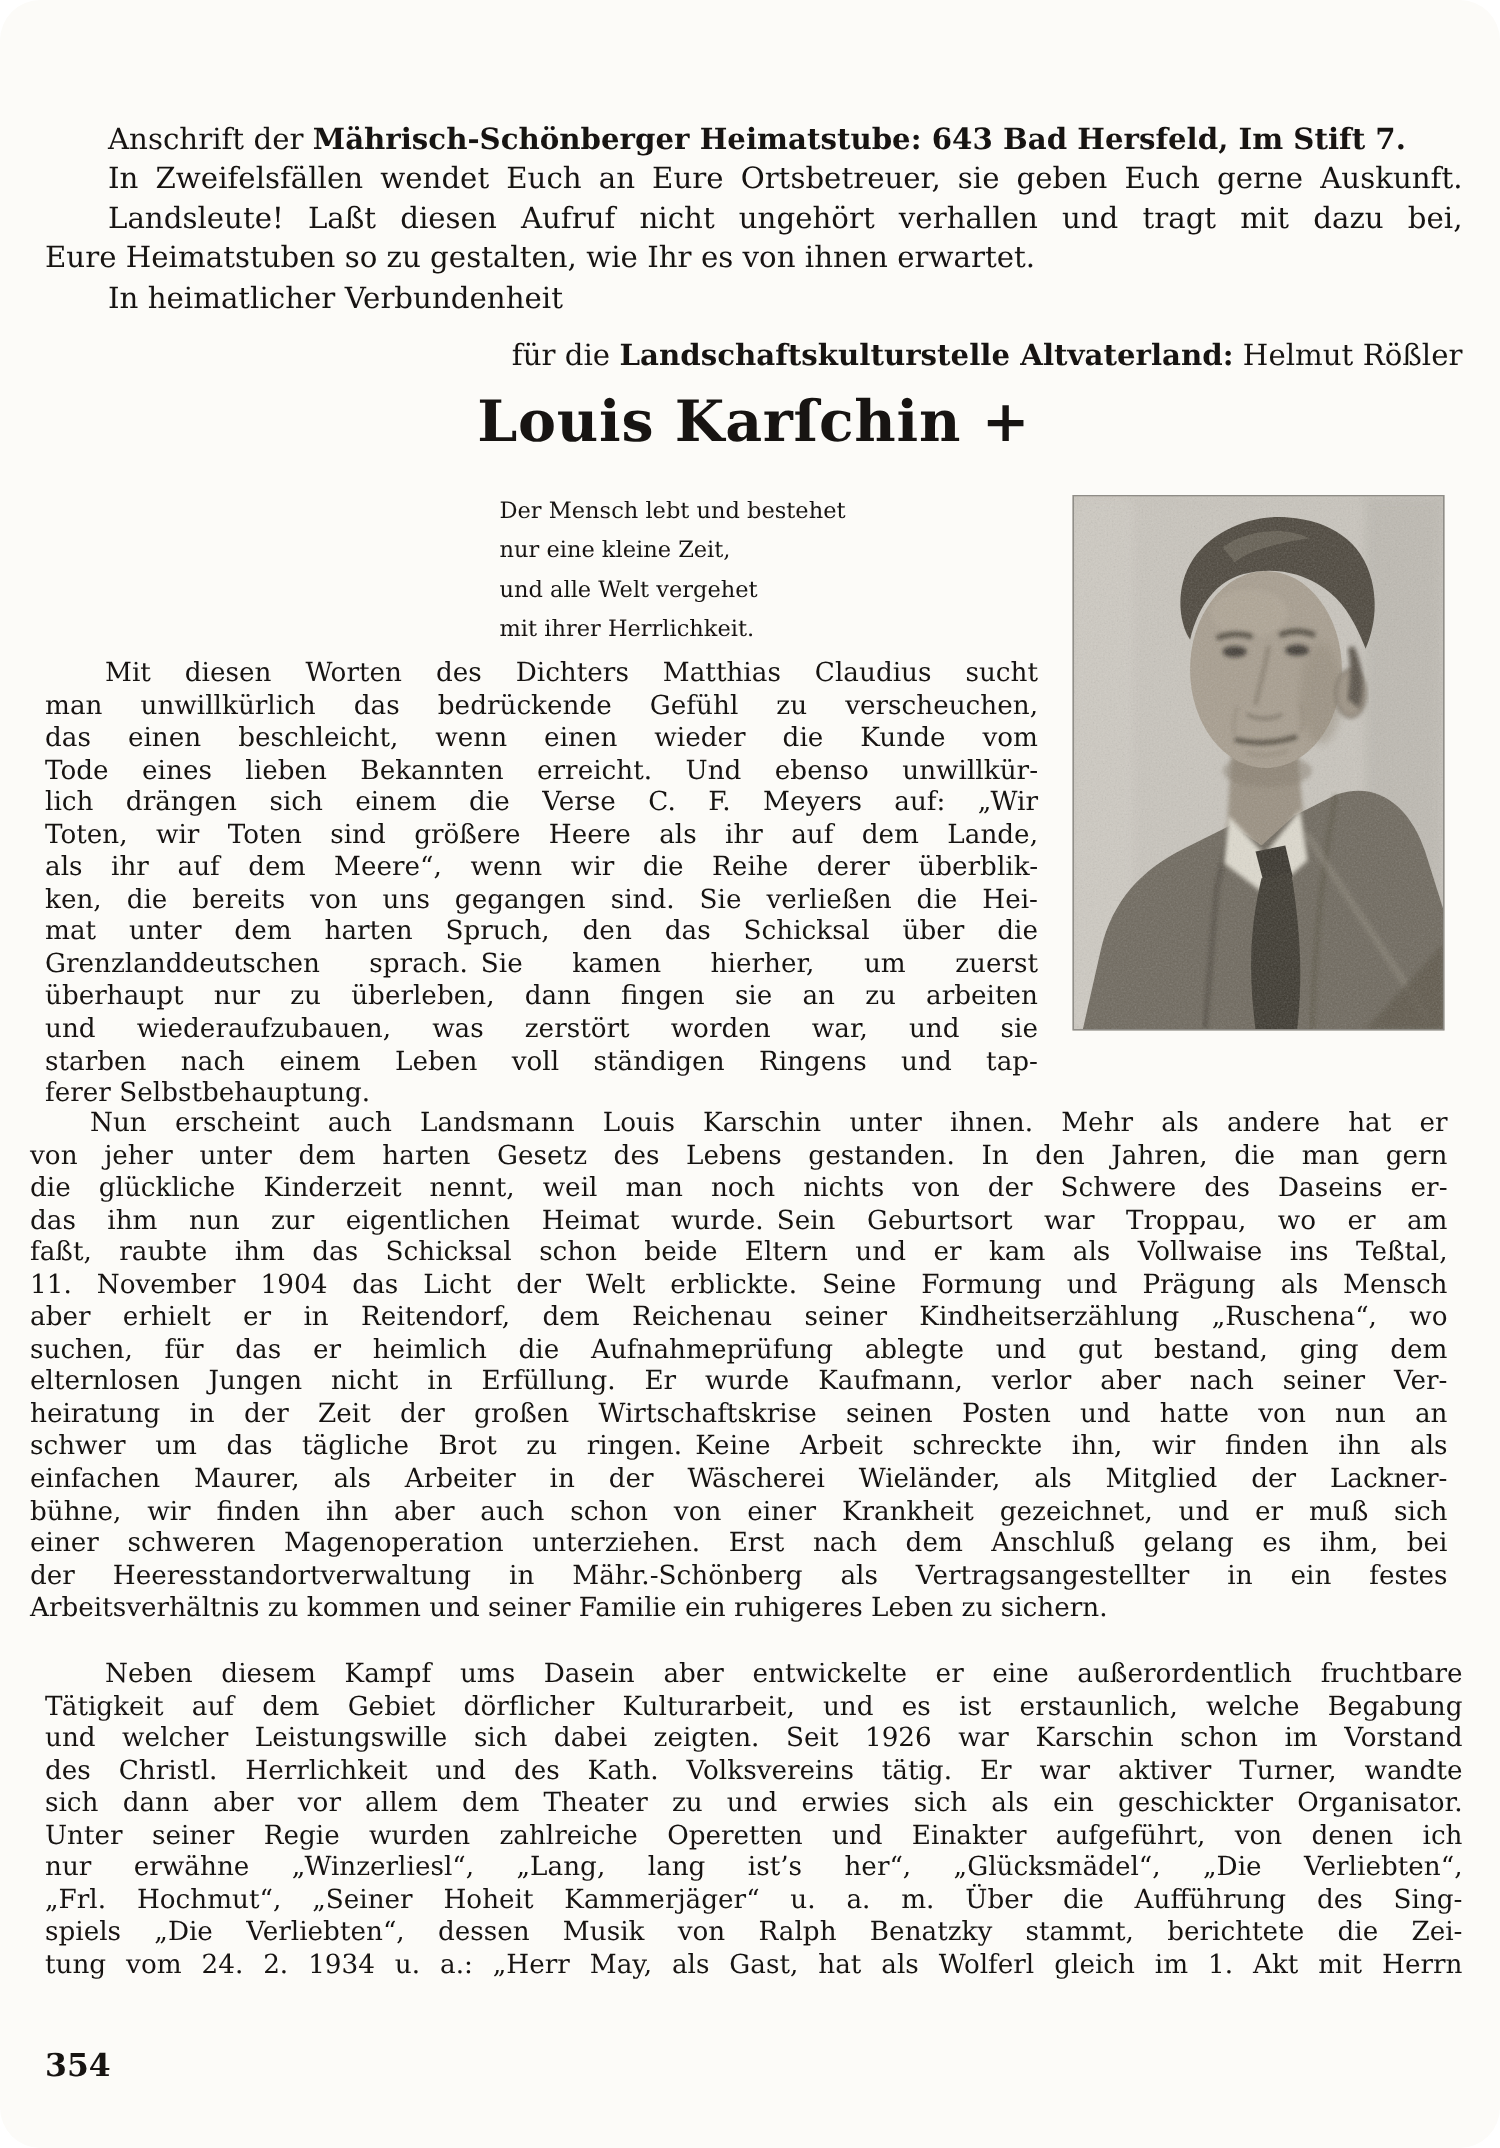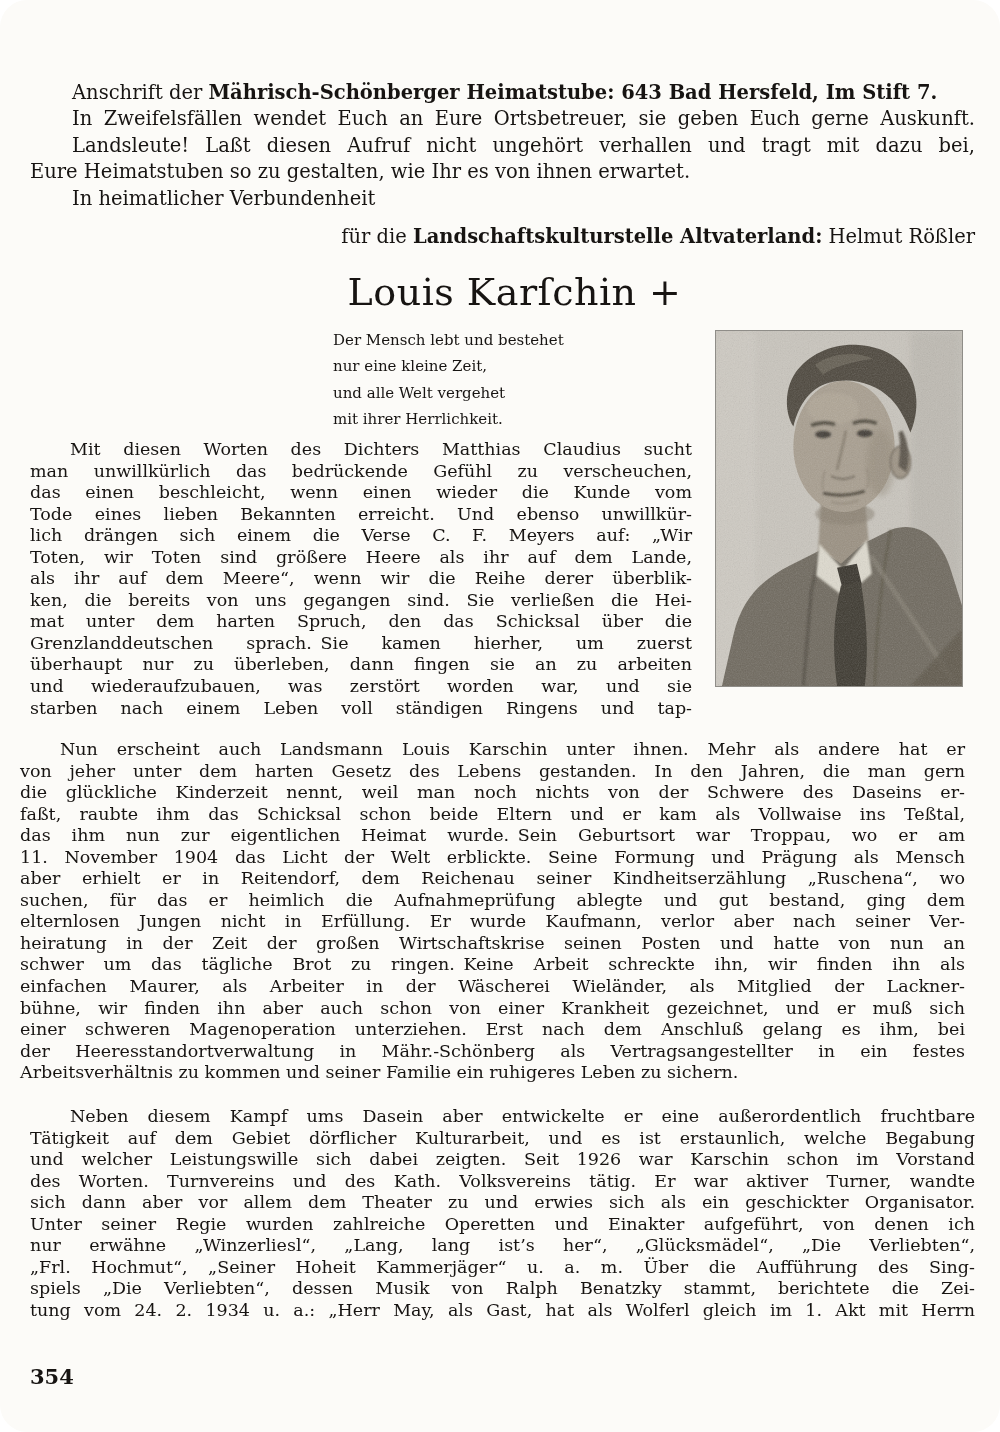--- a/index.html
+++ b/index.html
@@ -26,24 +26,24 @@
   .nline.indent { text-indent: 42px; }
   .nline.just { text-align: justify; text-align-last: justify; }
   .nline b { font-weight: 700; }
   .nline.signature { text-align: right; margin-top: 12px; }
 
   
   .title {
     position: absolute;
     left: 30px; top: 258px;
     width: 945px;
-    margin: 12px;
+    margin: 0;
     text-align: center;
     font-size: 38px;
-    font-weight: 400;
+    font-weight: 700;
     letter-spacing: 0.5px;
   }
 
   
   .epigraph {
     position: absolute;
     left: 333px; top: 327px;
     width: 360px;
     font-size: 15px;
     line-height: 26.3px;
@@ -183,44 +183,45 @@
       <div class="line">Tode eines lieben Bekannten erreicht. Und ebenso unwillkür-</div>
       <div class="line">lich drängen sich einem die Verse C. F. Meyers auf: „Wir</div>
       <div class="line">Toten, wir Toten sind größere Heere als ihr auf dem Lande,</div>
       <div class="line">als ihr auf dem Meere“, wenn wir die Reihe derer überblik-</div>
       <div class="line">ken, die bereits von uns gegangen sind. Sie verließen die Hei-</div>
       <div class="line">mat unter dem harten Spruch, den das Schicksal über die</div>
       <div class="line">Grenzlanddeutschen sprach. Sie kamen hierher, um zuerst</div>
       <div class="line">überhaupt nur zu überleben, dann fingen sie an zu arbeiten</div>
       <div class="line">und wiederaufzubauen, was zerstört worden war, und sie</div>
       <div class="line">starben nach einem Leben voll ständigen Ringens und tap-</div>
+      <div class="line last">ferer Selbstbehauptung.</div>
     </div>
   <div class="para para2">
       <div class="line">Nun erscheint auch Landsmann Louis Karschin unter ihnen. Mehr als andere hat er</div>
       <div class="line">von jeher unter dem harten Gesetz des Lebens gestanden. In den Jahren, die man gern</div>
       <div class="line">die glückliche Kinderzeit nennt, weil man noch nichts von der Schwere des Daseins er-</div>
+      <div class="line">das ihm nun zur eigentlichen Heimat wurde. Sein Geburtsort war Troppau, wo er am</div>
       <div class="line">faßt, raubte ihm das Schicksal schon beide Eltern und er kam als Vollwaise ins Teßtal,</div>
-      <div class="line">das ihm nun zur eigentlichen Heimat wurde. Sein Geburtsort war Troppau, wo er am</div>
       <div class="line">11. November 1904 das Licht der Welt erblickte. Seine Formung und Prägung als Mensch</div>
       <div class="line">aber erhielt er in Reitendorf, dem Reichenau seiner Kindheitserzählung „Ruschena“, wo</div>
       <div class="line">suchen, für das er heimlich die Aufnahmeprüfung ablegte und gut bestand, ging dem</div>
       <div class="line">elternlosen Jungen nicht in Erfüllung. Er wurde Kaufmann, verlor aber nach seiner Ver-</div>
       <div class="line">heiratung in der Zeit der großen Wirtschaftskrise seinen Posten und hatte von nun an</div>
       <div class="line">schwer um das tägliche Brot zu ringen. Keine Arbeit schreckte ihn, wir finden ihn als</div>
       <div class="line">einfachen Maurer, als Arbeiter in der Wäscherei Wieländer, als Mitglied der Lackner-</div>
       <div class="line">bühne, wir finden ihn aber auch schon von einer Krankheit gezeichnet, und er muß sich</div>
       <div class="line">einer schweren Magenoperation unterziehen. Erst nach dem Anschluß gelang es ihm, bei</div>
       <div class="line">der Heeresstandortverwaltung in Mähr.-Schönberg als Vertragsangestellter in ein festes</div>
       <div class="line last">Arbeitsverhältnis zu kommen und seiner Familie ein ruhigeres Leben zu sichern.</div>
     </div>
   <div class="para para3 justify-last">
       <div class="line">Neben diesem Kampf ums Dasein aber entwickelte er eine außerordentlich fruchtbare</div>
       <div class="line">Tätigkeit auf dem Gebiet dörflicher Kulturarbeit, und es ist erstaunlich, welche Begabung</div>
       <div class="line">und welcher Leistungswille sich dabei zeigten. Seit 1926 war Karschin schon im Vorstand</div>
-      <div class="line">des Worten. Turnvereins und des Kath. Volksvereins tätig. Er war aktiver Turner, wandte</div>
+      <div class="line">des Christl. Herrlichkeit und des Kath. Volksvereins tätig. Er war aktiver Turner, wandte</div>
       <div class="line">sich dann aber vor allem dem Theater zu und erwies sich als ein geschickter Organisator.</div>
       <div class="line">Unter seiner Regie wurden zahlreiche Operetten und Einakter aufgeführt, von denen ich</div>
       <div class="line">nur erwähne „Winzerliesl“, „Lang, lang ist’s her“, „Glücksmädel“, „Die Verliebten“,</div>
       <div class="line">„Frl. Hochmut“, „Seiner Hoheit Kammerjäger“ u. a. m. Über die Aufführung des Sing-</div>
       <div class="line">spiels „Die Verliebten“, dessen Musik von Ralph Benatzky stammt, berichtete die Zei-</div>
       <div class="line last">tung vom 24. 2. 1934 u. a.: „Herr May, als Gast, hat als Wolferl gleich im 1. Akt mit Herrn</div>
     </div>
 
   <div class="pagenum">354</div>
 

